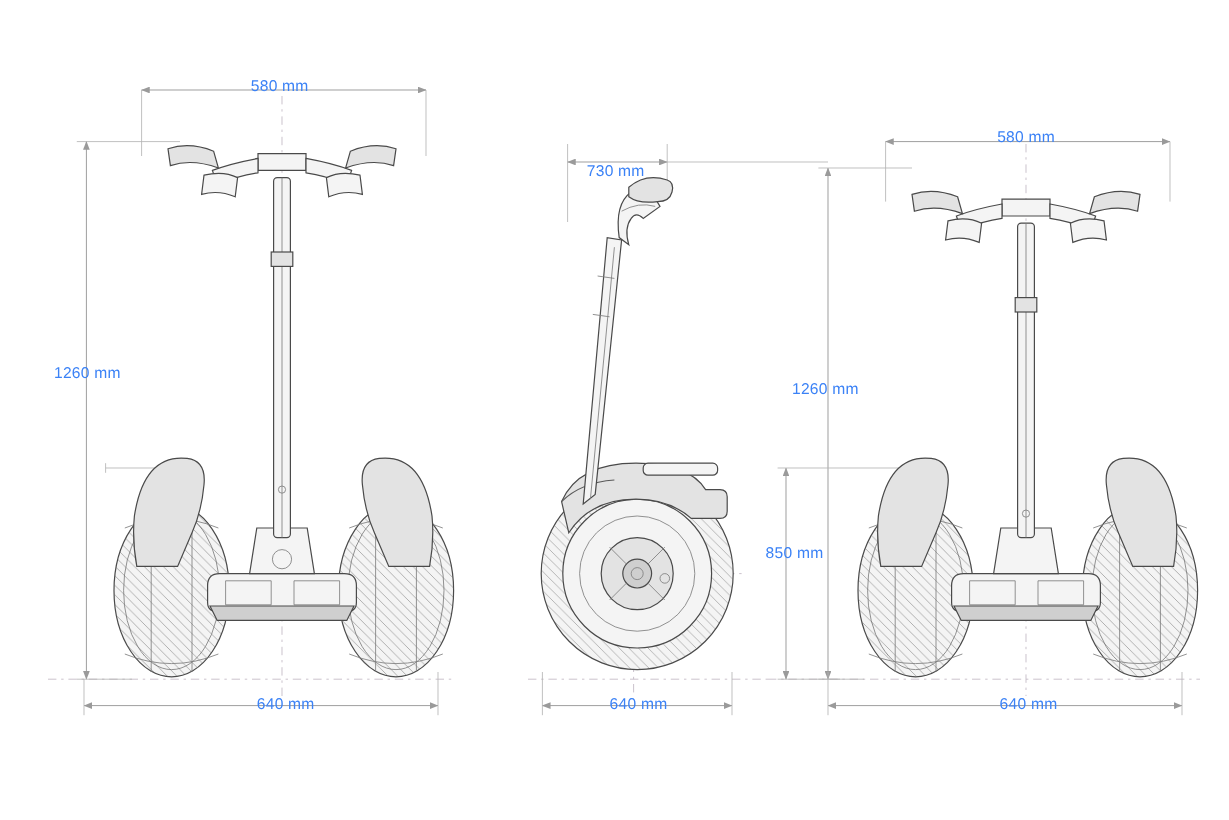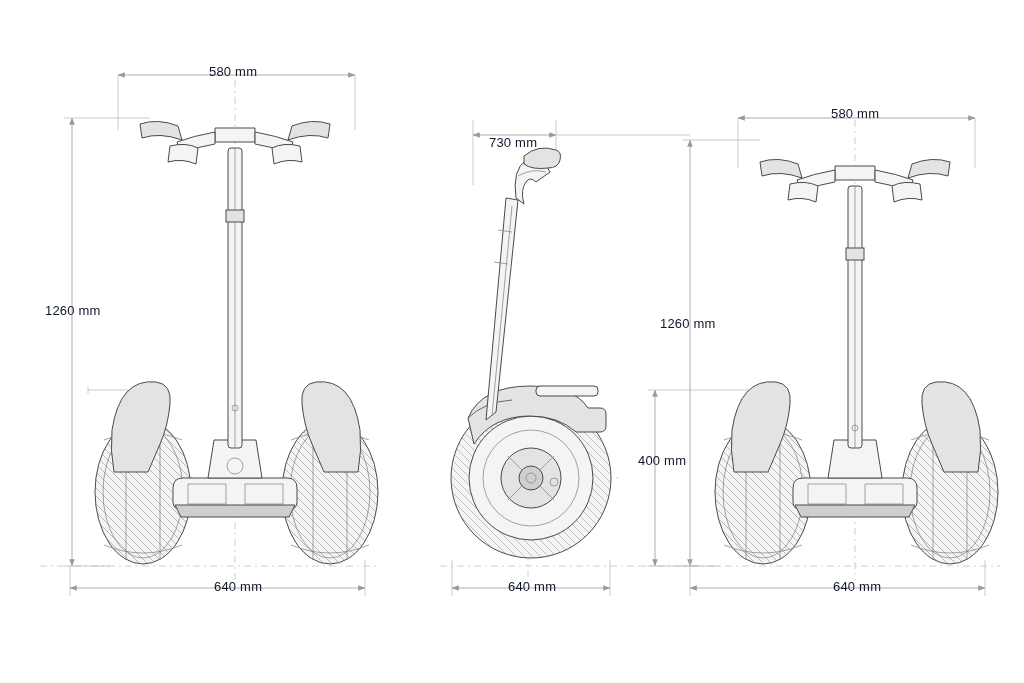--- a/index.html
+++ b/index.html
@@ -13,21 +13,21 @@
   #stage {
     position: relative;
     width: 1024px;
     height: 683px;
     background: #ffffff;
     overflow: hidden;
   }
   .dim-label {
     position: absolute;
     font-size: 13px;
-    color: #0f172a;
+    color: #3b82f6;
     white-space: nowrap;
     letter-spacing: 0.2px;
   }
   svg.draw {
     position: absolute;
     left: 0;
     top: 0;
     width: 1024px;
     height: 683px;
   }
@@ -230,17 +230,17 @@
   <div class="dim-label" style="left:214px; top:579px;">640 mm</div>
 
   <div class="dim-label" style="left:489px; top:108px;margin-top:27px;">730 mm</div>
 
   <div class="dim-label" style="left:508px; top:579px;">640 mm</div>
 
   <div class="dim-label" style="left:831px; top:106px;">580 mm</div>
 
   <div class="dim-label" style="left:660px; top:316px;">1260 mm</div>
 
-  <div class="dim-label" style="left:638px; top:453px;">400 mm</div>
+  <div class="dim-label" style="left:638px; top:453px;">850 mm</div>
 
   <div class="dim-label" style="left:833px; top:579px;">640 mm</div>
 
 </div>
 
 </body></html>

